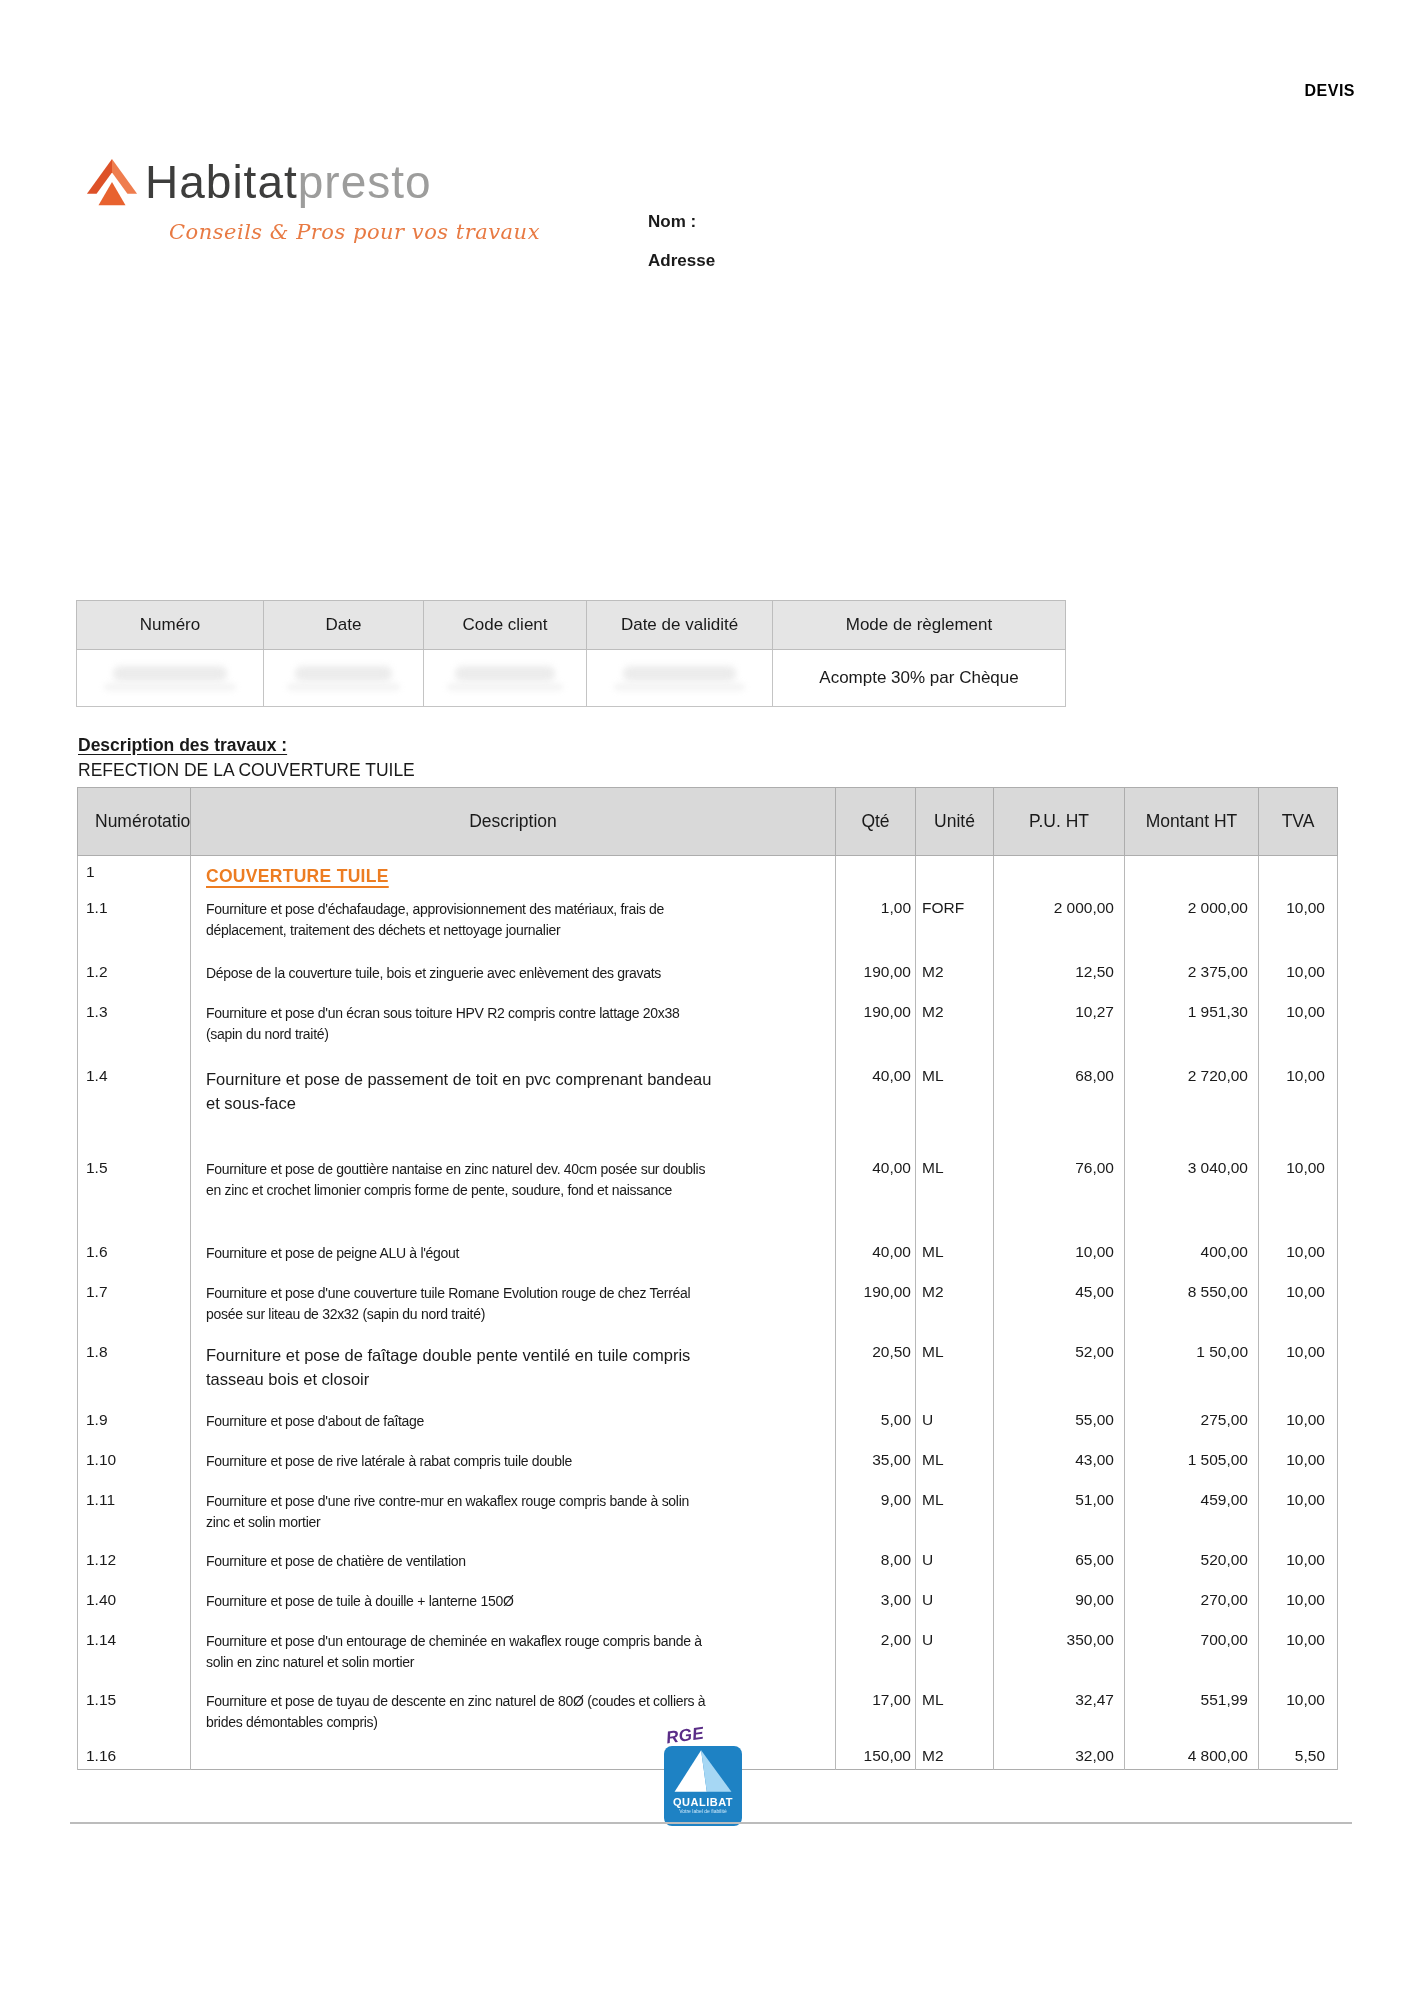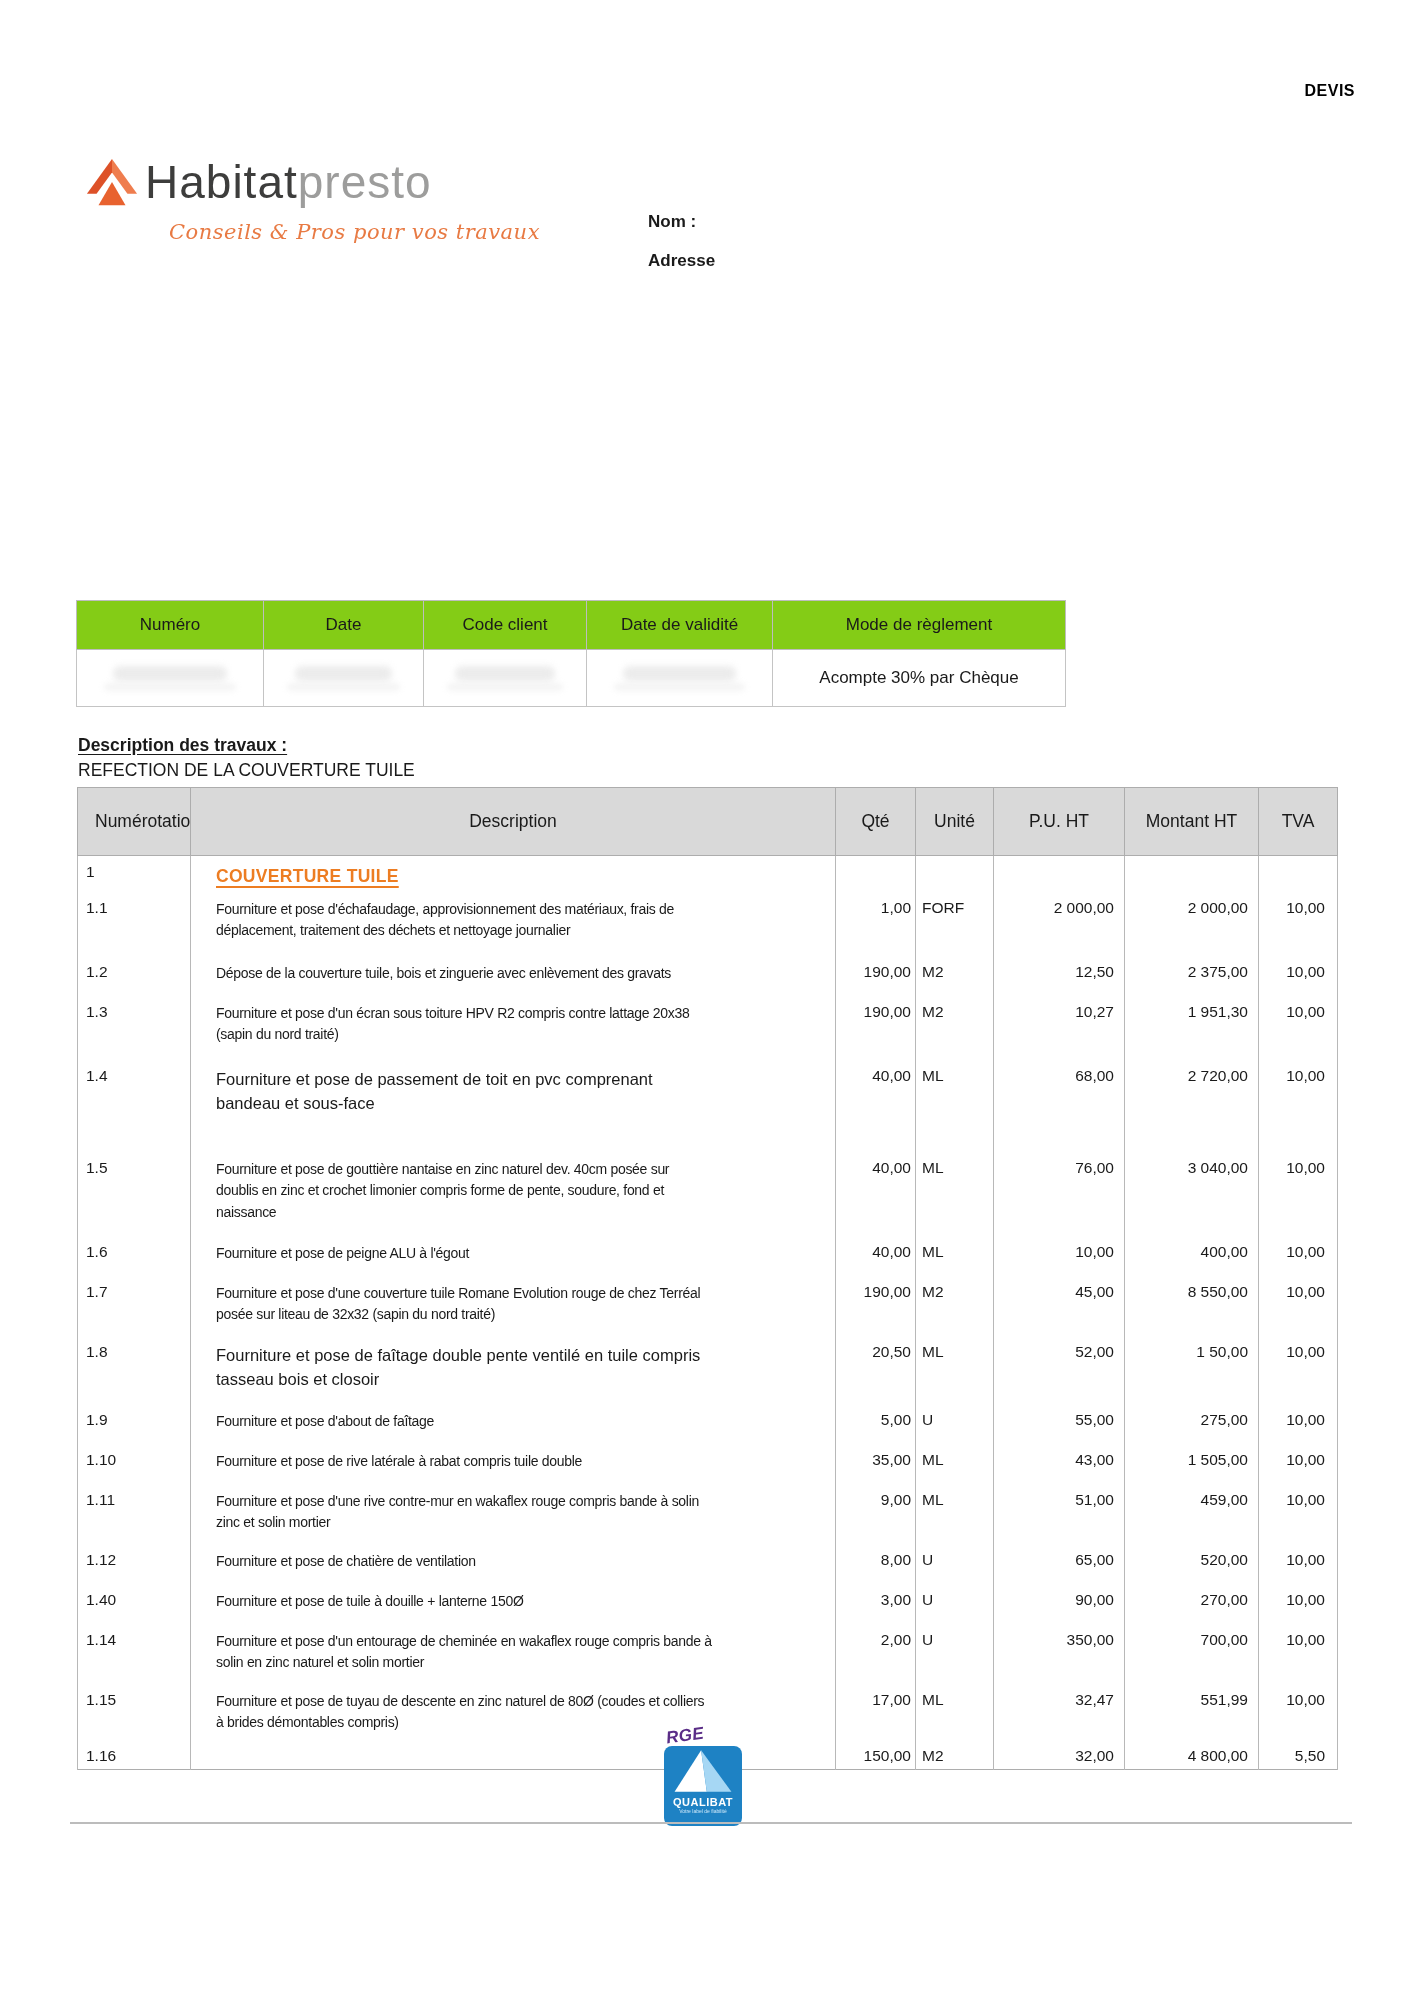--- a/index.html
+++ b/index.html
@@ -23,21 +23,21 @@
     font-size:21px;color:#e87a43;letter-spacing:.5px;
   }
   .client{position:absolute;left:648px;top:212px;font-size:17px;font-weight:bold;}
   .client div{margin-bottom:19px;}
   
   .summary{
     position:absolute;left:76px;top:600px;width:989px;
     border-collapse:collapse;table-layout:fixed;
   }
   .summary th{
-    background:#84cc16;border:1px solid #bdbdbd;height:46px;
+    background:#e5e5e5;border:1px solid #bdbdbd;height:46px;
     font-weight:normal;font-size:17px;text-align:center;
   }
   .summary td{
     background:#fff;border:1px solid #c4c4c4;height:54px;
     font-size:17px;text-align:center;vertical-align:middle;position:relative;
   }
   .redact{
     margin:0 auto;width:62%;height:15px;border-radius:7px;
     background:#dcdcdc;filter:blur(3px);opacity:.55;
   }
@@ -57,21 +57,21 @@
     background:#d9d9d9;border:1px solid #adadad;height:33px;
     font-weight:normal;font-size:17.5px;text-align:center;
     overflow:hidden;white-space:nowrap;padding:17px;
   }
   .main td{
     border-left:1px solid #b8b8b8;border-right:1px solid #b8b8b8;
     border-top:none;border-bottom:none;
     vertical-align:top;padding-top:7px;font-size:15.5px;
   }
   .main td.num{padding-left:8px;}
-  .main td.desc{padding-left:25px;padding-right:120px;
+  .main td.desc{padding-left:15px;padding-right:120px;
     font-size:14px;letter-spacing:-.3px;line-height:1.55;}
   .main td.desc.large{font-size:16.5px;letter-spacing:0;line-height:1.5;}
   .main td.desc.heading{
     font-size:17.5px;letter-spacing:.3px;font-weight:bold;color:#ed7d22;
     text-decoration:underline;text-underline-offset:4px;
     text-decoration-thickness:2px;
   }
   .main td.qty{text-align:right;padding-right:4px;}
   .main td.unit{text-align:left;padding-left:6px;}
   .main td.pu,.main td.amount{text-align:right;padding-right:10px;}

